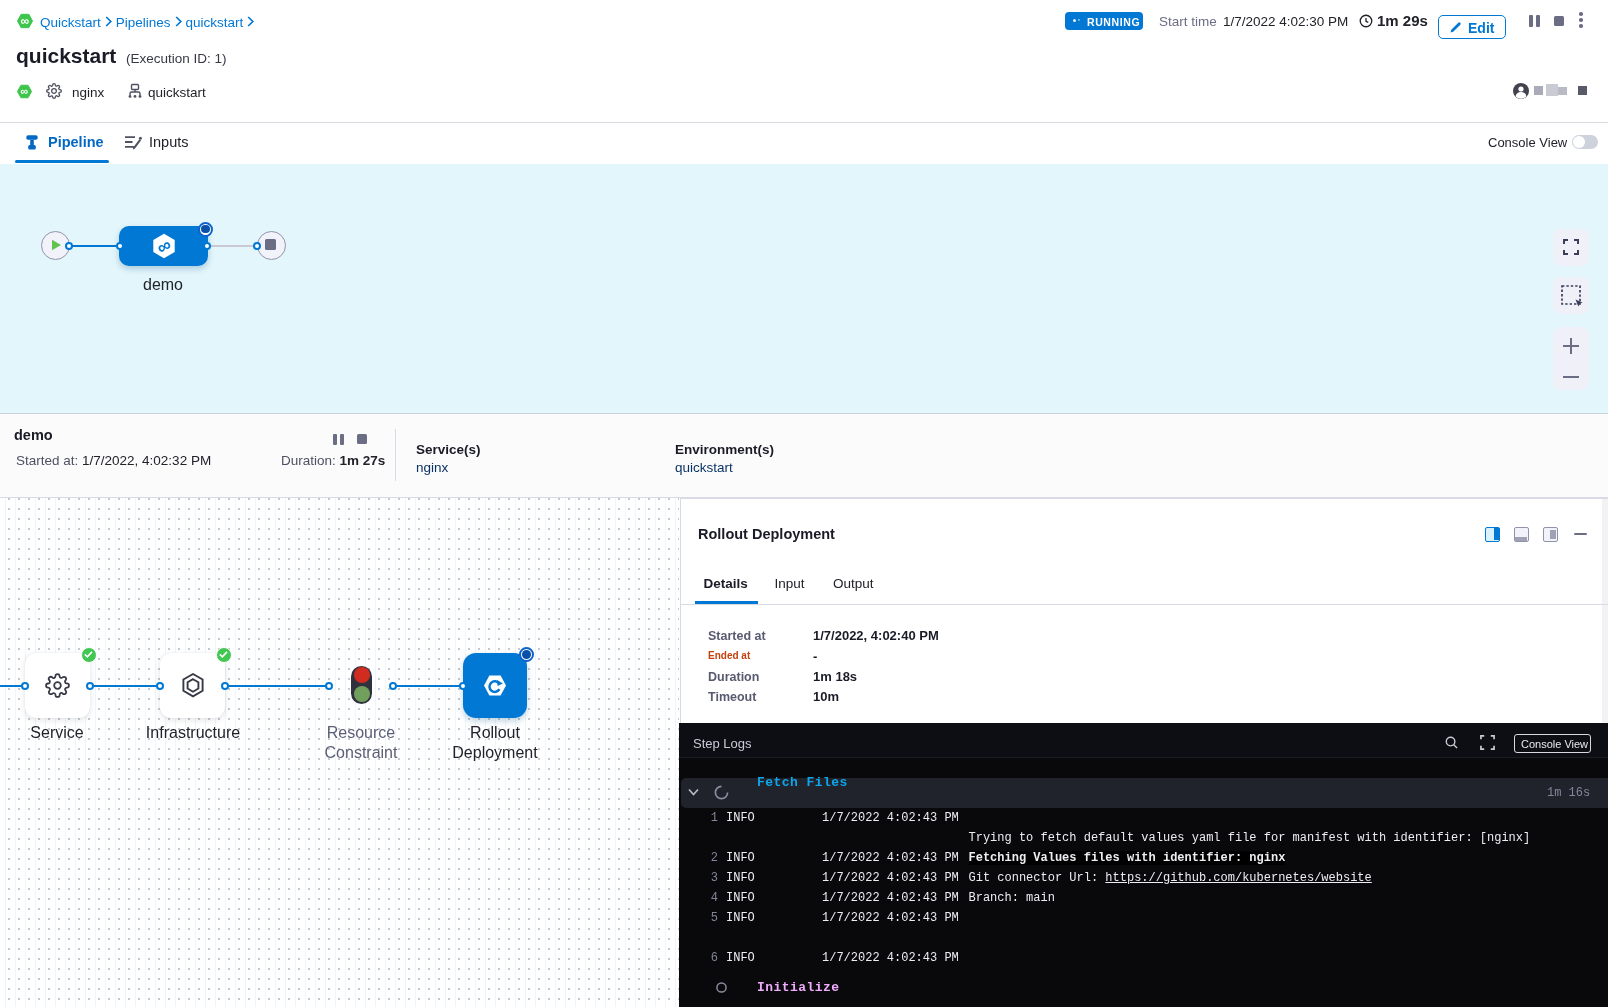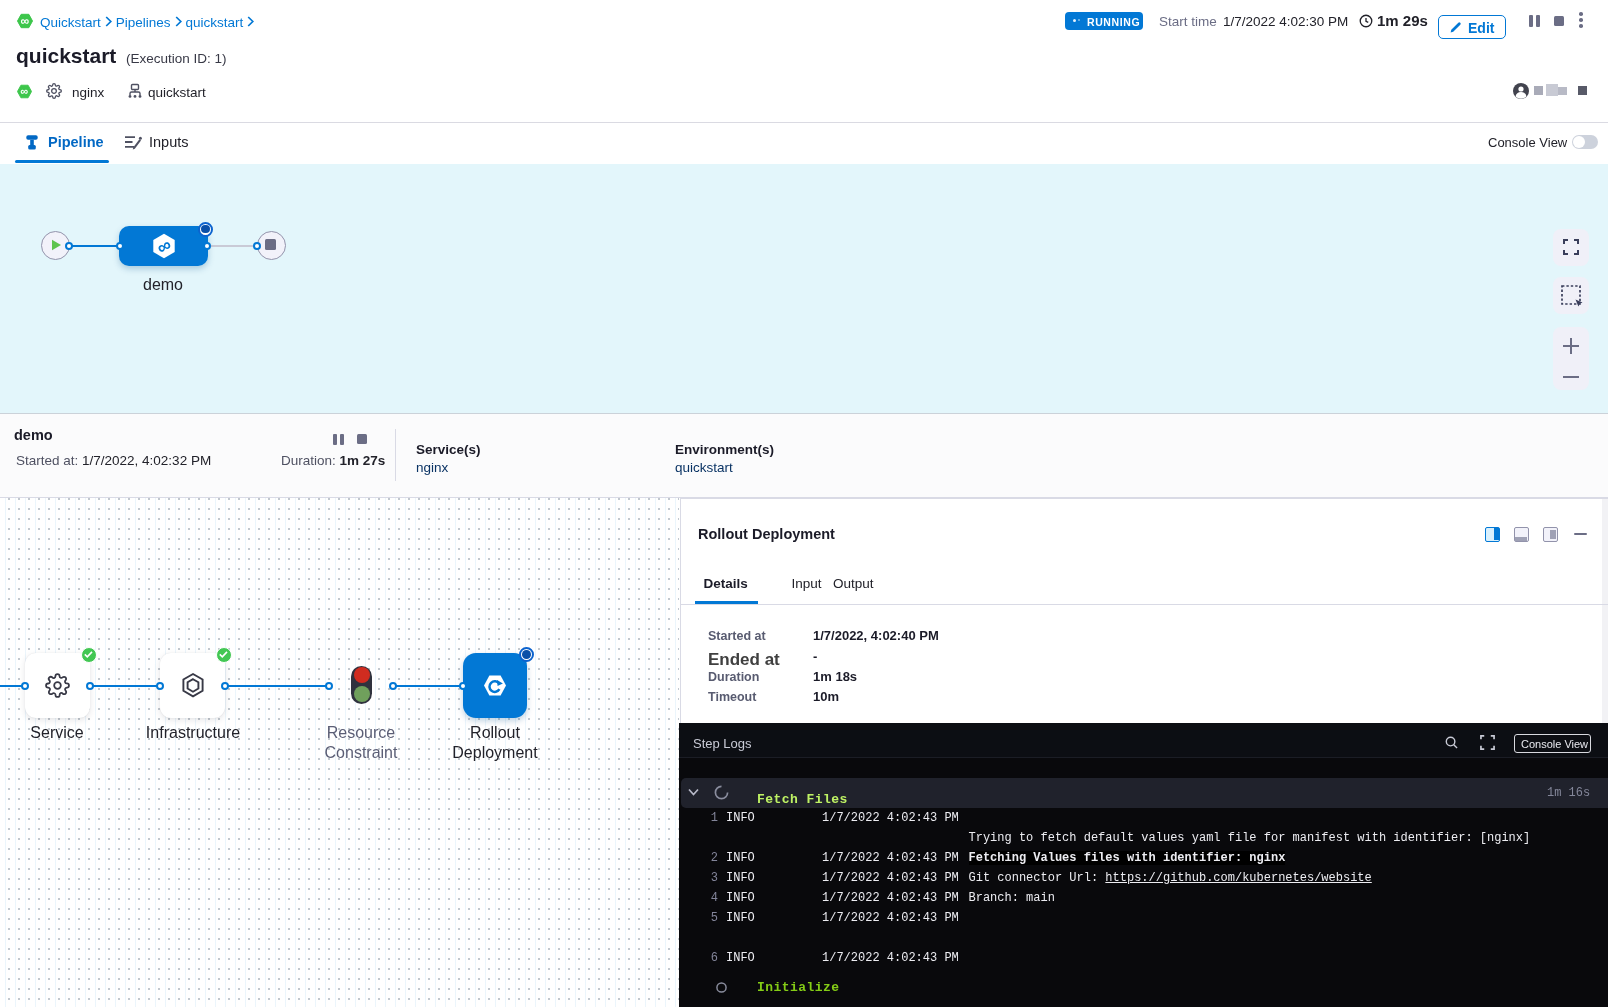--- a/index.html
+++ b/index.html
@@ -284,28 +284,28 @@
   </div>
   <div class="abs" style="left:833px;top:28px;width:15px;height:15px;border:1.5px solid #9293AB;border-radius:2px;background:#F2F2FA;">
     <span style="position:absolute;left:0;bottom:0;width:12px;height:4.5px;background:#9FA1B5;"></span>
   </div>
   <div class="abs" style="left:862px;top:28px;width:15px;height:15px;border:1.5px solid #9293AB;border-radius:2px;background:#F2F2FA;">
     <span style="position:absolute;right:1px;top:1.5px;width:6.5px;height:9px;background:#9FA1B5;"></span>
   </div>
   <div class="abs" style="left:893px;top:33.5px;width:13px;height:2.5px;background:#6B6D85;border-radius:2px;"></div>
 
   <div class="abs bold" style="left:22.5px;top:77px;font-size:13.5px;color:#1B1B28;">Details</div>
-  <div class="abs dark" style="left:93.5px;top:77px;font-size:13.5px;margin-left:17px;">Input</div>
+  <div class="abs dark" style="left:93.5px;top:77px;font-size:13.5px;">Input</div>
   <div class="abs dark" style="left:152px;top:77px;font-size:13.5px;">Output</div>
   <div class="abs" style="left:0;top:105px;width:928px;height:1px;background:#D9DAE5;"></div>
   <div class="abs" style="left:14px;top:102px;width:63px;height:3px;background:#0278D5;"></div>
 
   <div class="abs" style="left:27px;top:130px;font-size:12.5px;font-weight:bold;color:#585B70;">Started at</div>
   <div class="abs bold" style="left:132px;top:129px;font-size:13px;color:#1B1B28;">1/7/2022, 4:02:40 PM</div>
-  <div class="abs" style="left:27px;top:151px;font-size:17px;font-weight:bold;color:#404040;">Ended at</div>
+  <div class="abs" style="left:27px;top:151px;font-size:10px;font-weight:bold;color:#c2410c;">Ended at</div>
   <div class="abs bold" style="left:132px;top:150px;font-size:13px;color:#1B1B28;">-</div>
   <div class="abs" style="left:27px;top:171px;font-size:12.5px;font-weight:bold;color:#585B70;">Duration</div>
   <div class="abs bold" style="left:132px;top:170px;font-size:13px;color:#1B1B28;">1m 18s</div>
   <div class="abs" style="left:27px;top:191px;font-size:12.5px;font-weight:bold;color:#585B70;">Timeout</div>
   <div class="abs bold" style="left:132px;top:190px;font-size:13px;color:#1B1B28;">10m</div>
 
   <div class="abs" id="logs">
     <div class="abs" style="left:0;top:0;width:930px;height:35px;background:#0C0E13;border-bottom:1px solid #1B1D25;"></div>
     <div class="abs" style="left:14px;top:13px;font-size:13px;color:#C9CBD6;">Step Logs</div>
     <svg class="abs" style="left:766px;top:13px;" width="13" height="13" viewBox="0 0 14 14" fill="none" stroke="#C9CBD6" stroke-width="1.5">
@@ -318,29 +318,29 @@
     <div class="abs" style="left:835px;top:11px;width:77px;height:19px;border:1px solid #D8D9DF;border-radius:3px;">
       <span style="position:absolute;left:6px;top:3px;font-size:11px;color:#E8E9EF;">Console View</span>
     </div>
     <div class="abs" style="left:1.5px;top:55px;width:928.5px;height:30px;background:#20222C;border-radius:5px 0 0 5px;"></div>
     <svg class="abs" style="left:9px;top:65px;" width="11" height="8" viewBox="0 0 11 8" fill="none" stroke="#B7B9C8" stroke-width="1.7">
           <path d="M1 1.5 L5.5 6.5 L10 1.5"></path>
         </svg>
     <svg class="abs" style="left:35px;top:62px;" width="15" height="15" viewBox="0 0 16 16" fill="none" stroke="#8A8D9E" stroke-width="1.8">
           <path d="M14.5 8 A6.5 6.5 0 1 1 8 1.5"></path>
         </svg>
-    <div class="abs mono" style="left:78px;top:69px;font-size:13px;font-weight:bold;letter-spacing:0.45px;color:#bef264;">Fetch Files</div>
+    <div class="abs mono" style="left:78px;top:52px;font-size:13px;font-weight:bold;letter-spacing:0.45px;color:#0ea5e9;">Fetch Files</div>
     <div class="abs mono" style="left:868px;top:63px;font-size:12px;color:#84879A;">1m 16s</div>
     <div class="lrow mono" style="top:88px;"><span class="lnum">1</span><span class="linfo">INFO</span><span class="ltime">1/7/2022 4:02:43 PM</span></div>
     <div class="lrow mono" style="top:108px;"><span class="lmsg">Trying to fetch default values yaml file for manifest with identifier: [nginx]</span></div>
     <div class="lrow mono" style="top:128px;"><span class="lnum">2</span><span class="linfo">INFO</span><span class="ltime">1/7/2022 4:02:43 PM</span><span class="lmsg" style="font-weight:bold;background:#000;">Fetching Values files with identifier: nginx</span></div>
     <div class="lrow mono" style="top:148px;"><span class="lnum">3</span><span class="linfo">INFO</span><span class="ltime">1/7/2022 4:02:43 PM</span><span class="lmsg">Git connector Url: <span style="text-decoration:underline;margin-top:16px;">https://github.com/kubernetes/website</span></span></div>
     <div class="lrow mono" style="top:168px;"><span class="lnum">4</span><span class="linfo">INFO</span><span class="ltime">1/7/2022 4:02:43 PM</span><span class="lmsg">Branch: main</span></div>
     <div class="lrow mono" style="top:188px;"><span class="lnum">5</span><span class="linfo">INFO</span><span class="ltime">1/7/2022 4:02:43 PM</span></div>
     <div class="lrow mono" style="top:228px;"><span class="lnum">6</span><span class="linfo">INFO</span><span class="ltime">1/7/2022 4:02:43 PM</span></div>
     <svg class="abs" style="left:37px;top:259px;" width="11" height="11" viewBox="0 0 12 12" fill="none" stroke="#8A8D9E" stroke-width="1.6">
           <circle cx="6" cy="6" r="5"></circle>
         </svg>
-    <div class="abs mono" style="left:78px;top:257px;font-size:13px;font-weight:bold;letter-spacing:0.45px;color:#84cc16;">Initialize</div>
+    <div class="abs mono" style="left:78px;top:257px;font-size:13px;font-weight:bold;letter-spacing:0.45px;color:#f0abfc;">Initialize</div>
   </div>
 </div>
 
 </div>
 
 </body></html>

